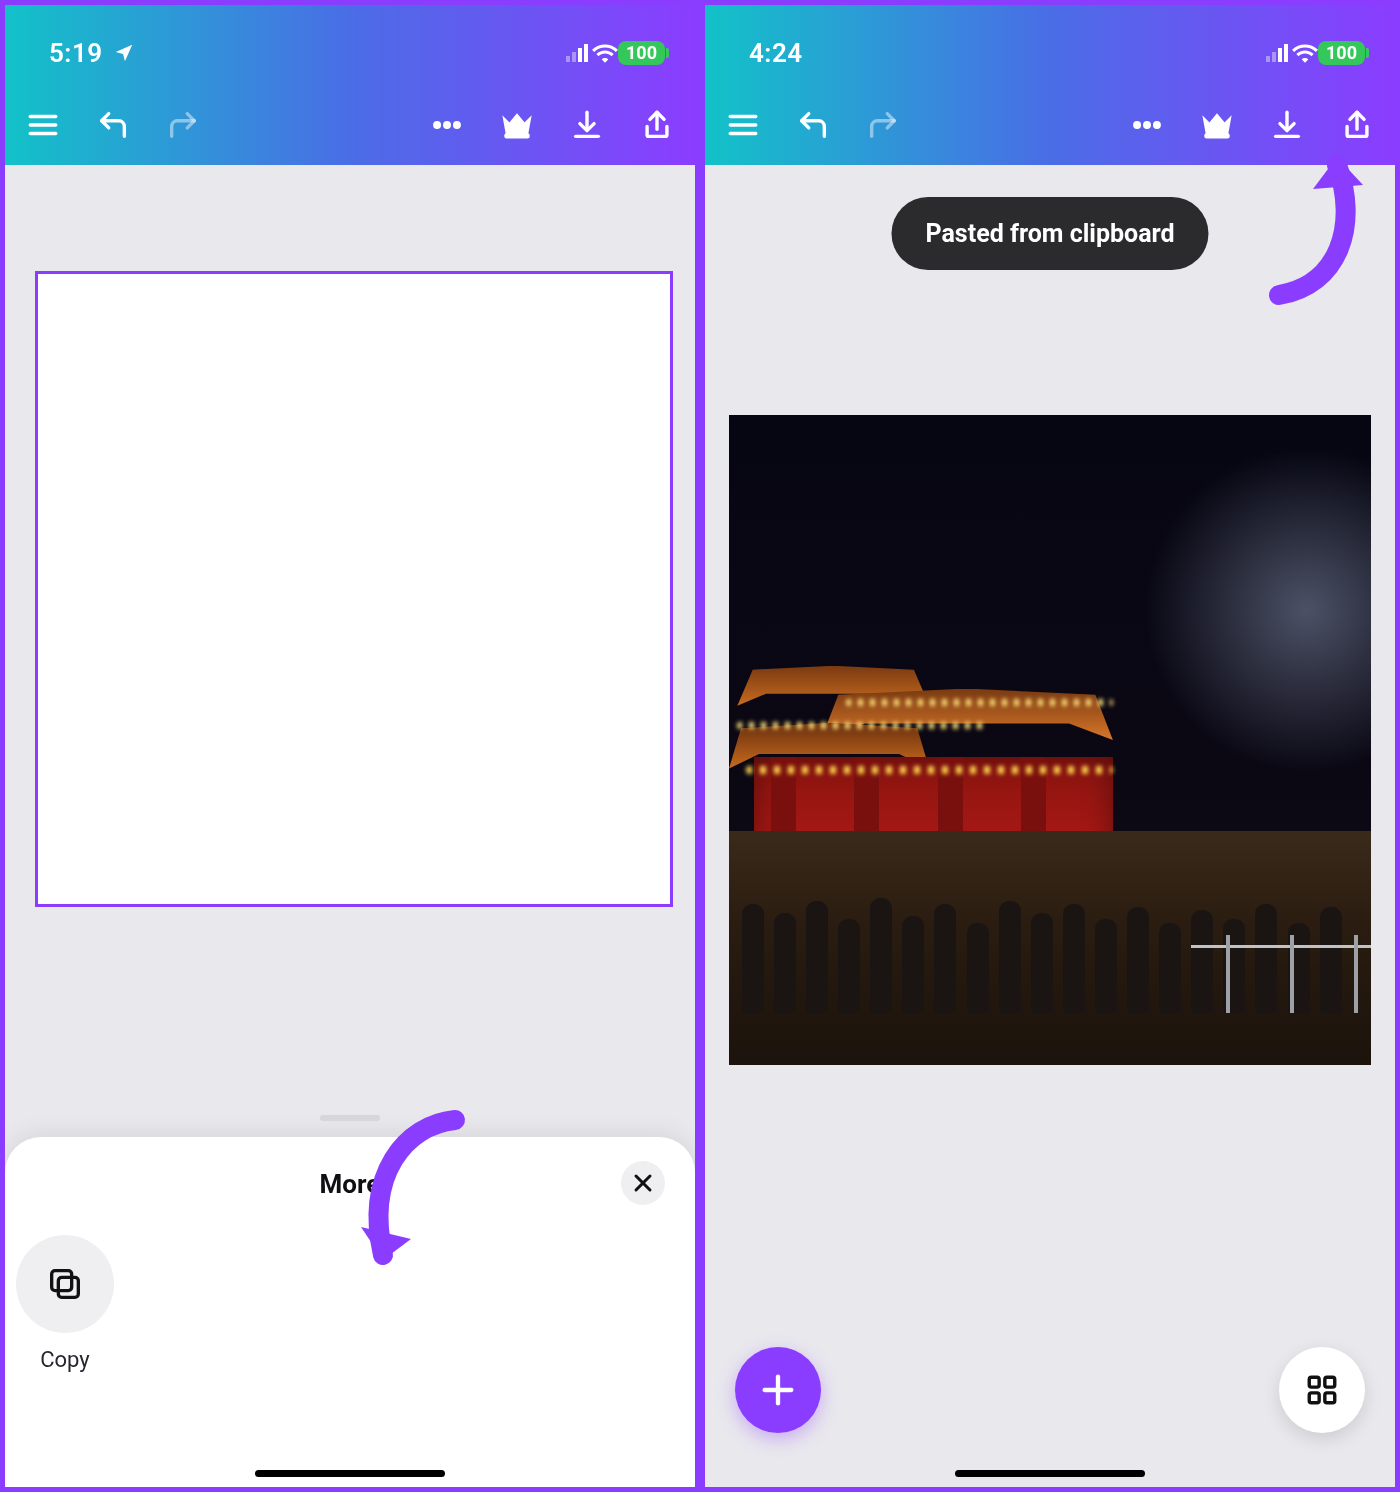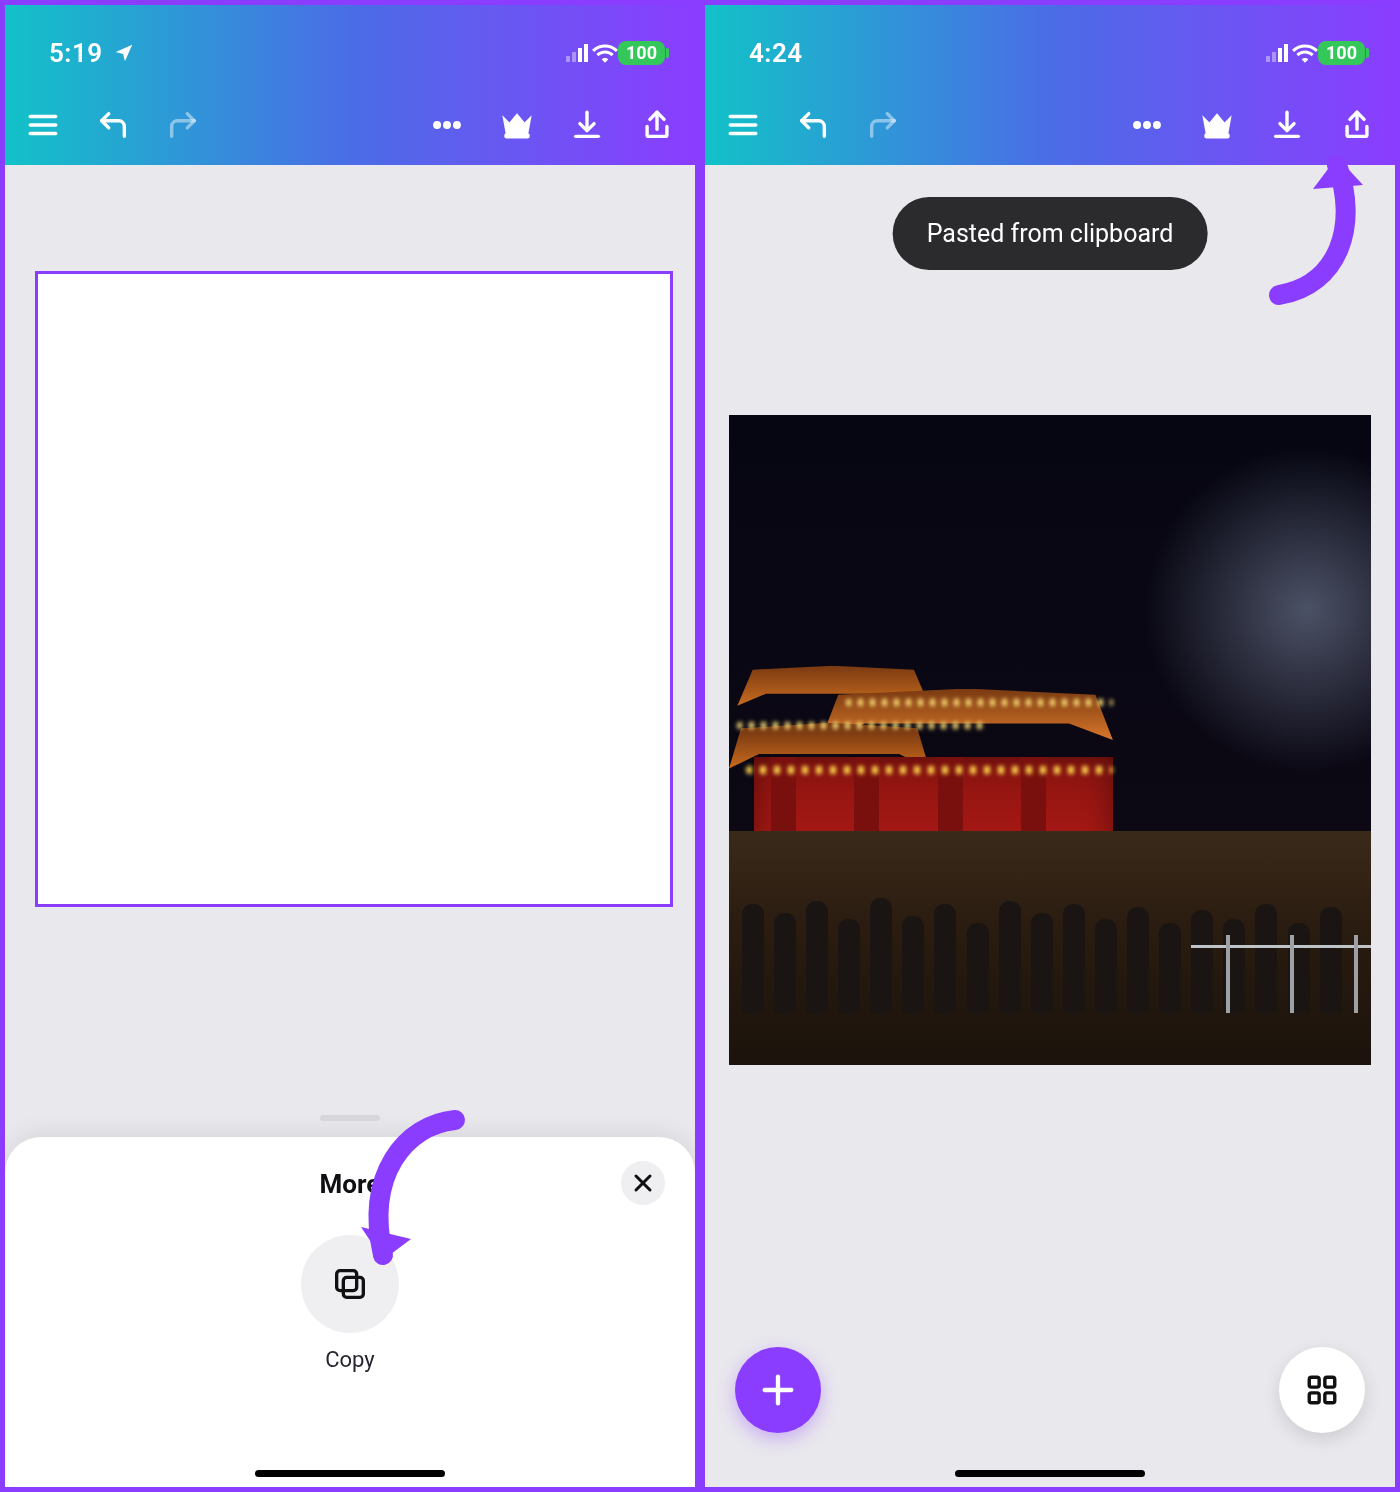--- a/index.html
+++ b/index.html
@@ -118,20 +118,21 @@
     top: 24px; right: 30px;
     width: 44px; height: 44px; border-radius: 50%;
     background: #efeff2;
     display: flex; align-items: center; justify-content: center;
   }
   .sheet-actions {
     display: flex;
     justify-content: center;
     gap: 40px;
     margin-top: 36px;
+    flex-direction: column;
   }
   .sheet-action { display:flex; flex-direction:column; align-items:center; gap:14px; width:120px; }
   .sheet-action .circle {
     width: 98px; height: 98px; border-radius: 50%;
     background: #efeff2;
     display:flex; align-items:center; justify-content:center;
   }
   .sheet-action .lbl { font-size: 22px; color:#262630; }
   .home-ind {
     position:absolute; bottom:10px; left:50%; transform:translateX(-50%);
@@ -144,21 +145,21 @@
   }
 
   
   .toast {
     position:absolute;
     top: 192px;
     left:50%; transform:translateX(-50%);
     background:#2b2b2e;
     color:#fff;
     font-size:25px;
-    font-weight:400;
+    font-weight:700;
     padding: 22px 34px;
     border-radius: 40px;
     white-space:nowrap;
     z-index:7;
   }
   .pasted-canvas {
     position:absolute;
     top:410px;
     left:24px; right:24px;
     height:650px;

